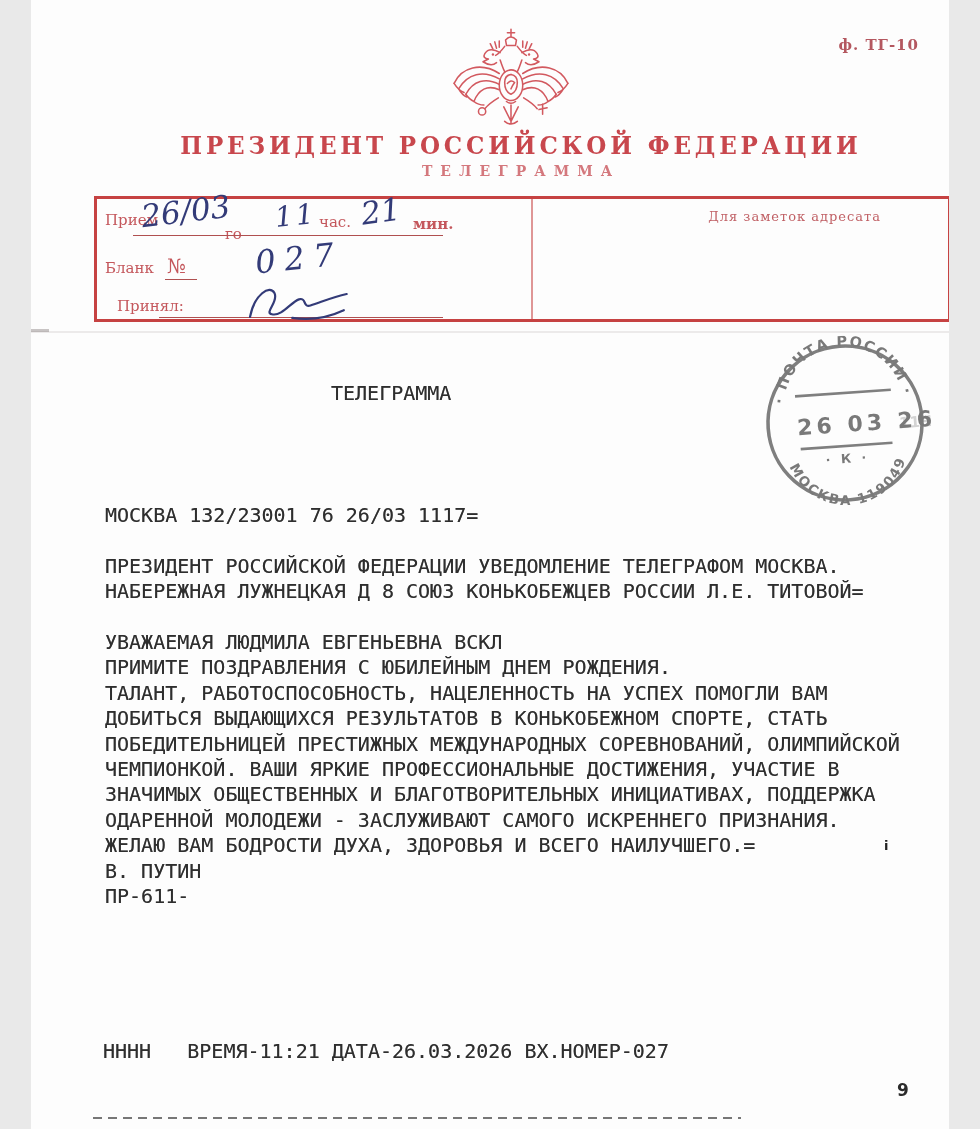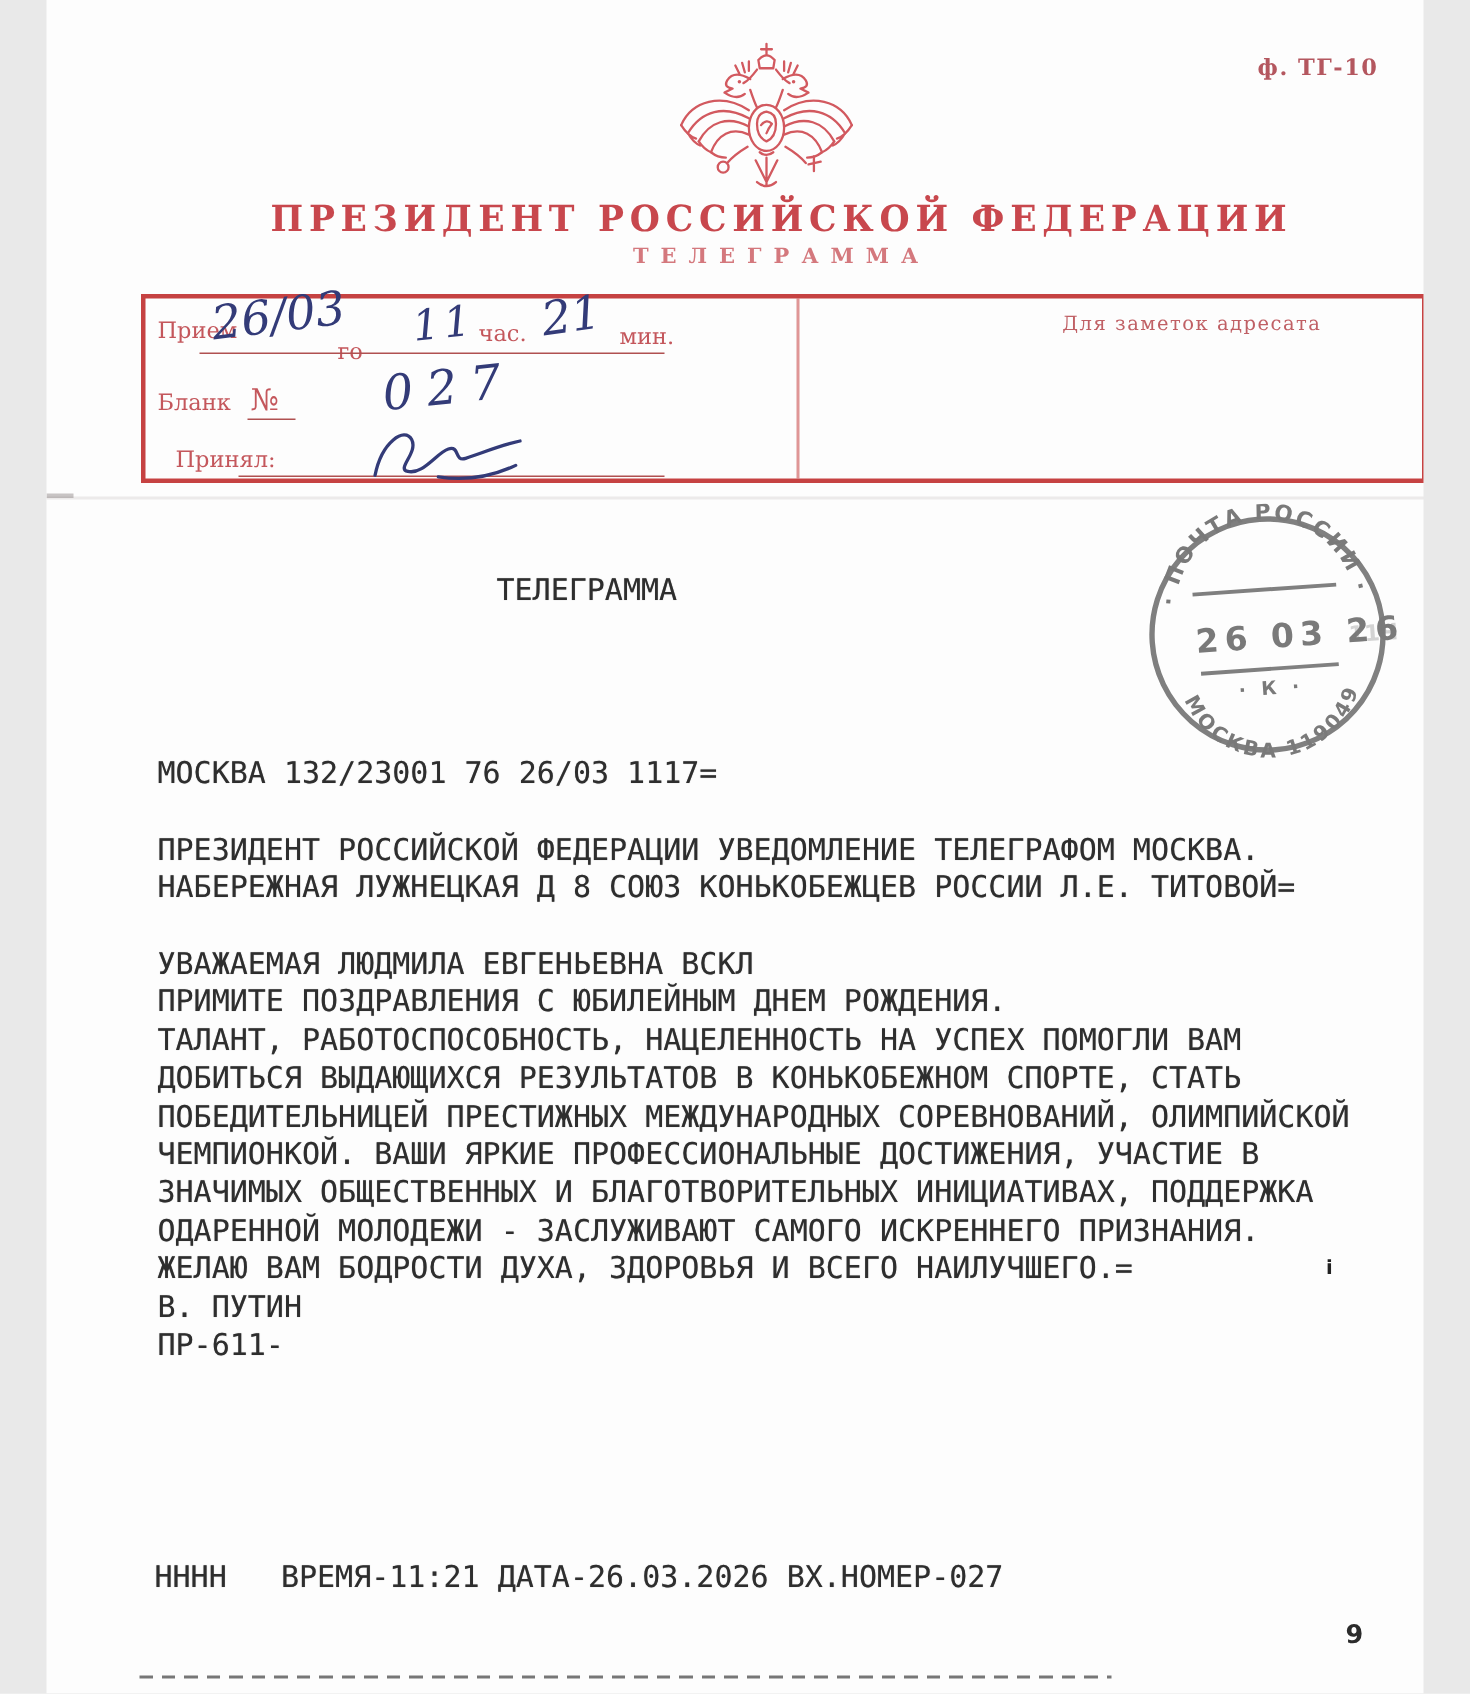--- a/index.html
+++ b/index.html
@@ -139,21 +139,21 @@
 
   <div class="form-box">
     <div class="form-divider"></div>
 
     <div class="flabel" style="left:8px;top:12px;">Прием</div>
     <div class="hand" style="left:44px;top:-6px;font-size:31px;transform:rotate(-7deg);">26/03</div>
     <div class="flabel" style="left:128px;top:26px;">го</div>
     <div class="hand" style="left:178px;top:0px;font-size:28px;transform:rotate(-6deg);letter-spacing:3px;">11</div>
     <div class="flabel" style="left:222px;top:14px;">час.</div>
     <div class="hand" style="left:264px;top:-6px;font-size:31px;transform:rotate(-8deg);">21</div>
-    <div class="flabel" style="left:316px;top:16px;">мин.</div>
+    <div class="flabel" style="left:316px;top:16px;font-weight:bold;">мин.</div>
     <div class="fline" style="left:36px;top:36px;width:310px;"></div>
 
     <div class="flabel" style="left:8px;top:60px;">Бланк</div>
     <div class="flabel" style="left:70px;top:55px;font-size:20px;">№</div>
     <div class="fline" style="left:68px;top:80px;width:32px;"></div>
     <div class="hand" style="left:158px;top:40px;font-size:32px;letter-spacing:9px;transform:rotate(-6deg);">027</div>
 
     <div class="flabel" style="left:20px;top:98px;">Принял:</div>
     <div class="fline" style="left:62px;top:118px;width:284px;"></div>
     <svg style="position:absolute;left:142px;top:78px;transform:rotate(-4deg);" width="130" height="46" viewBox="0 0 130 46">

